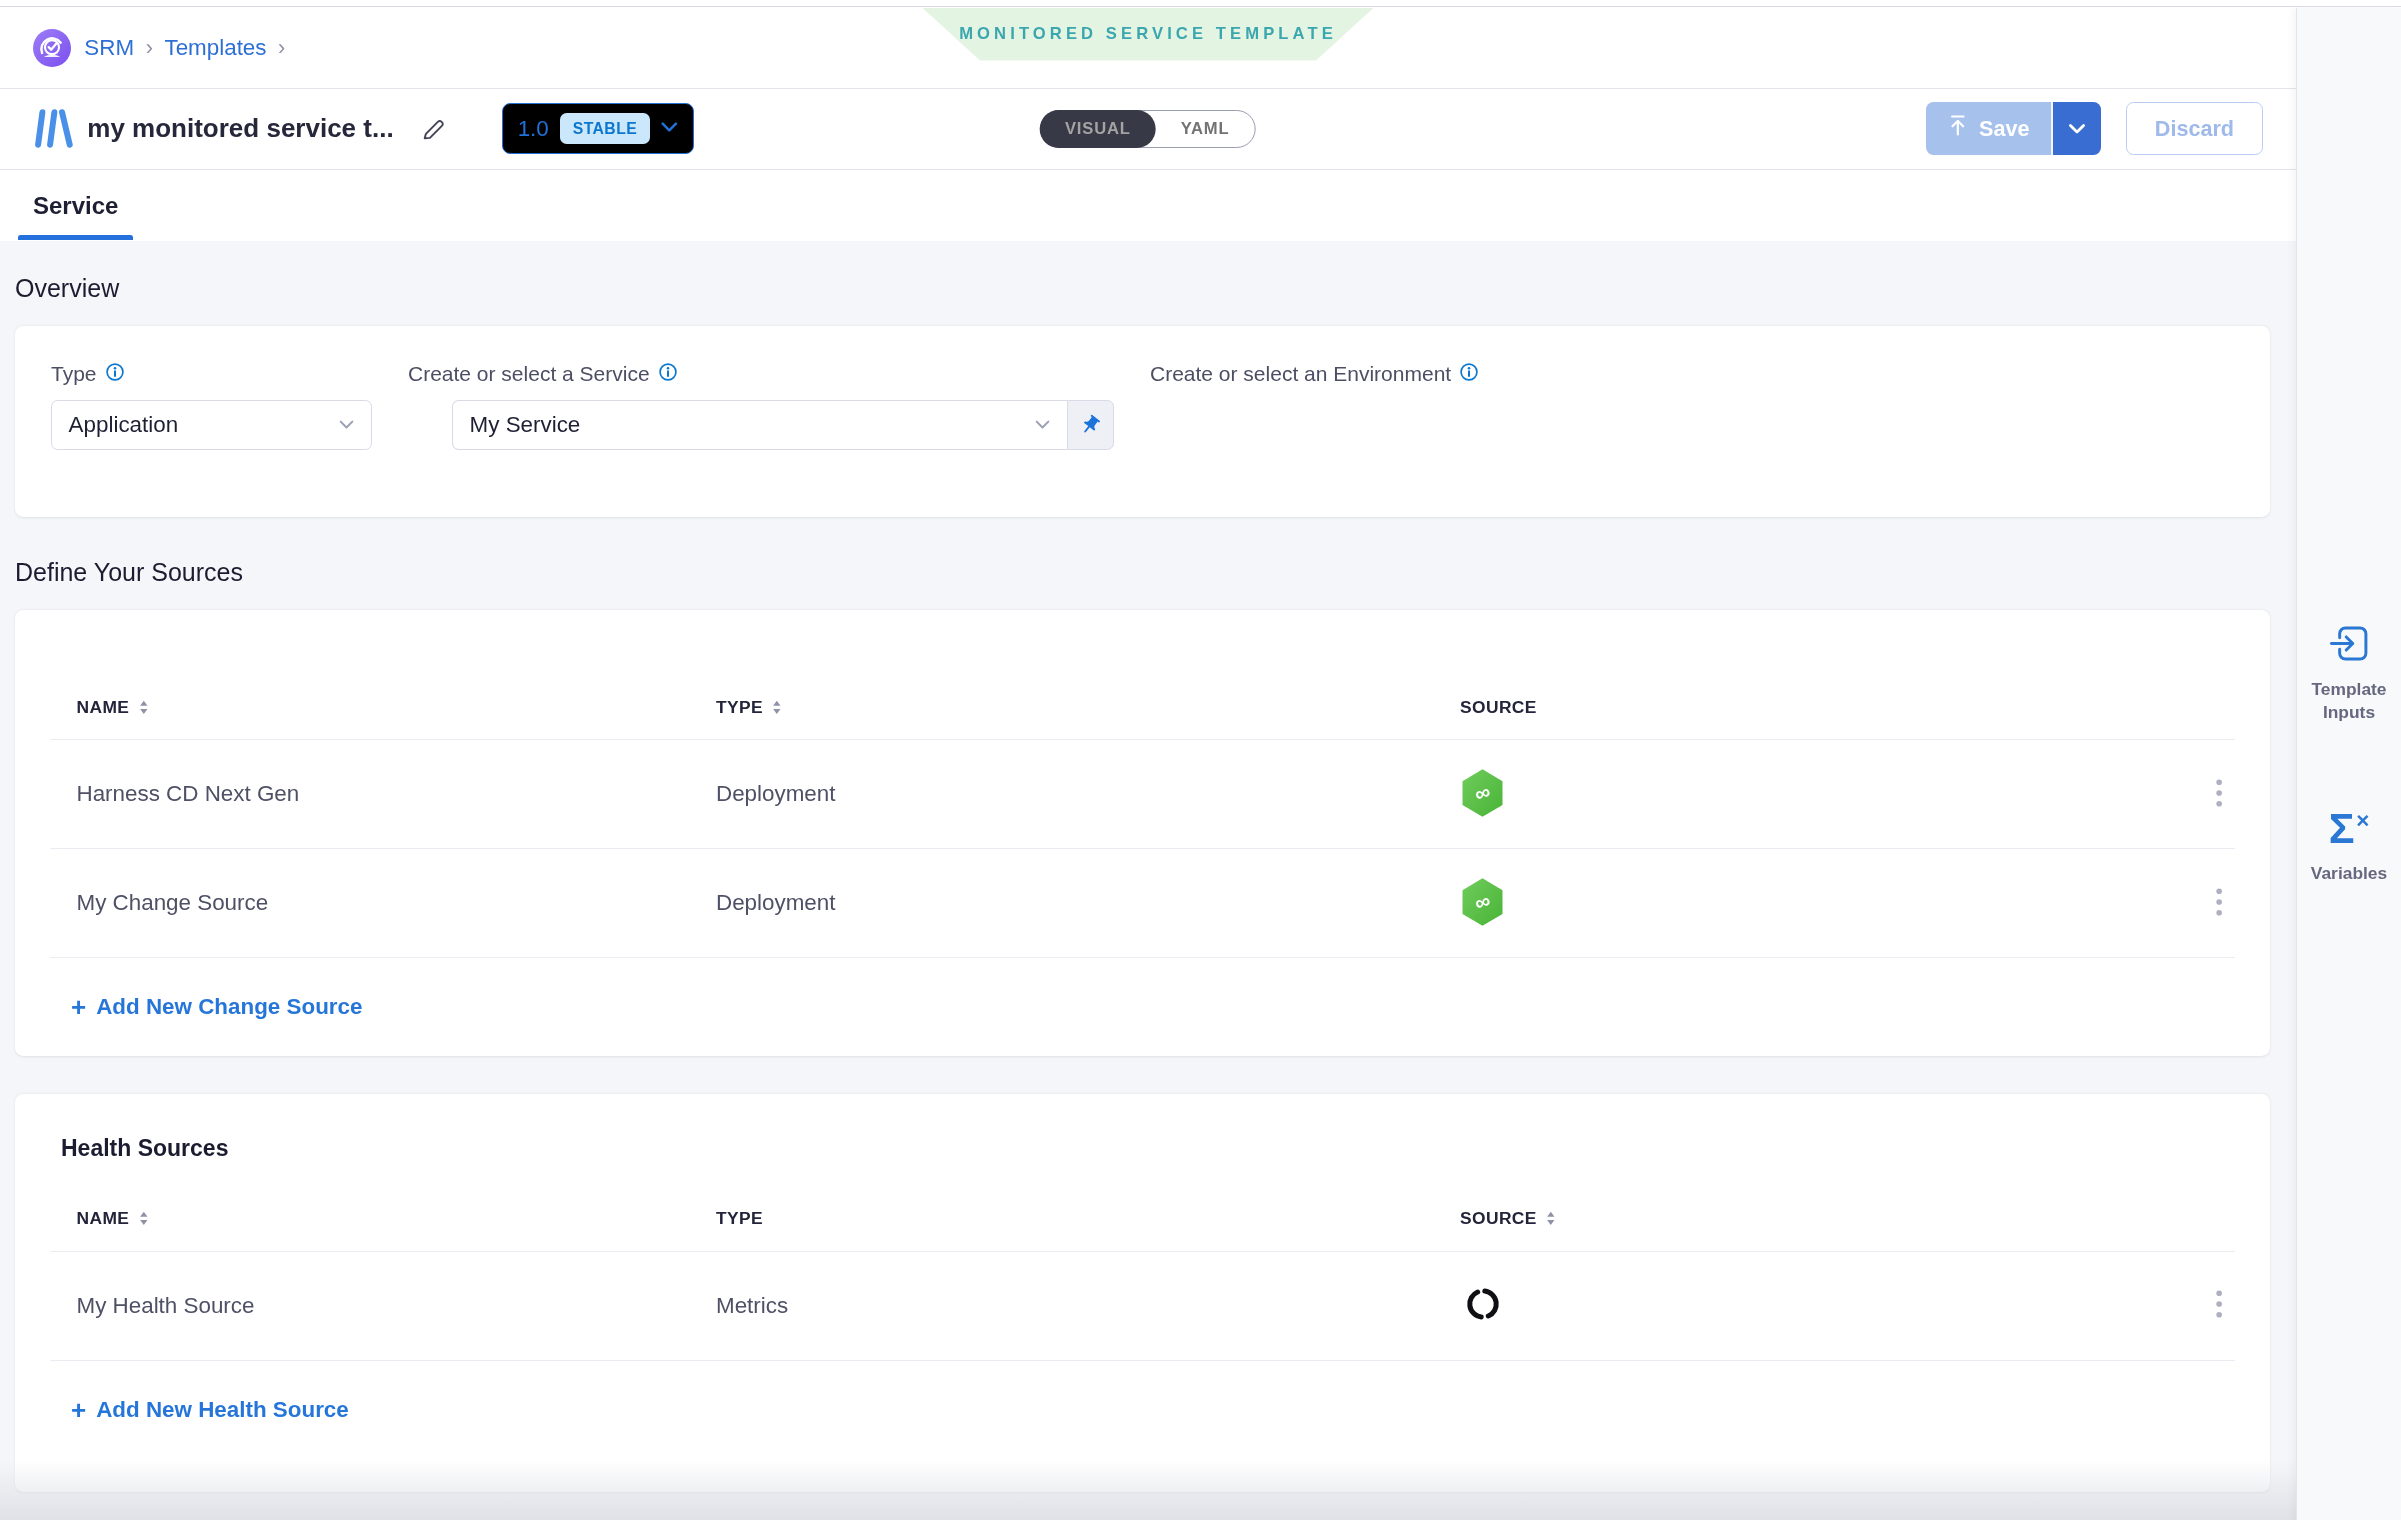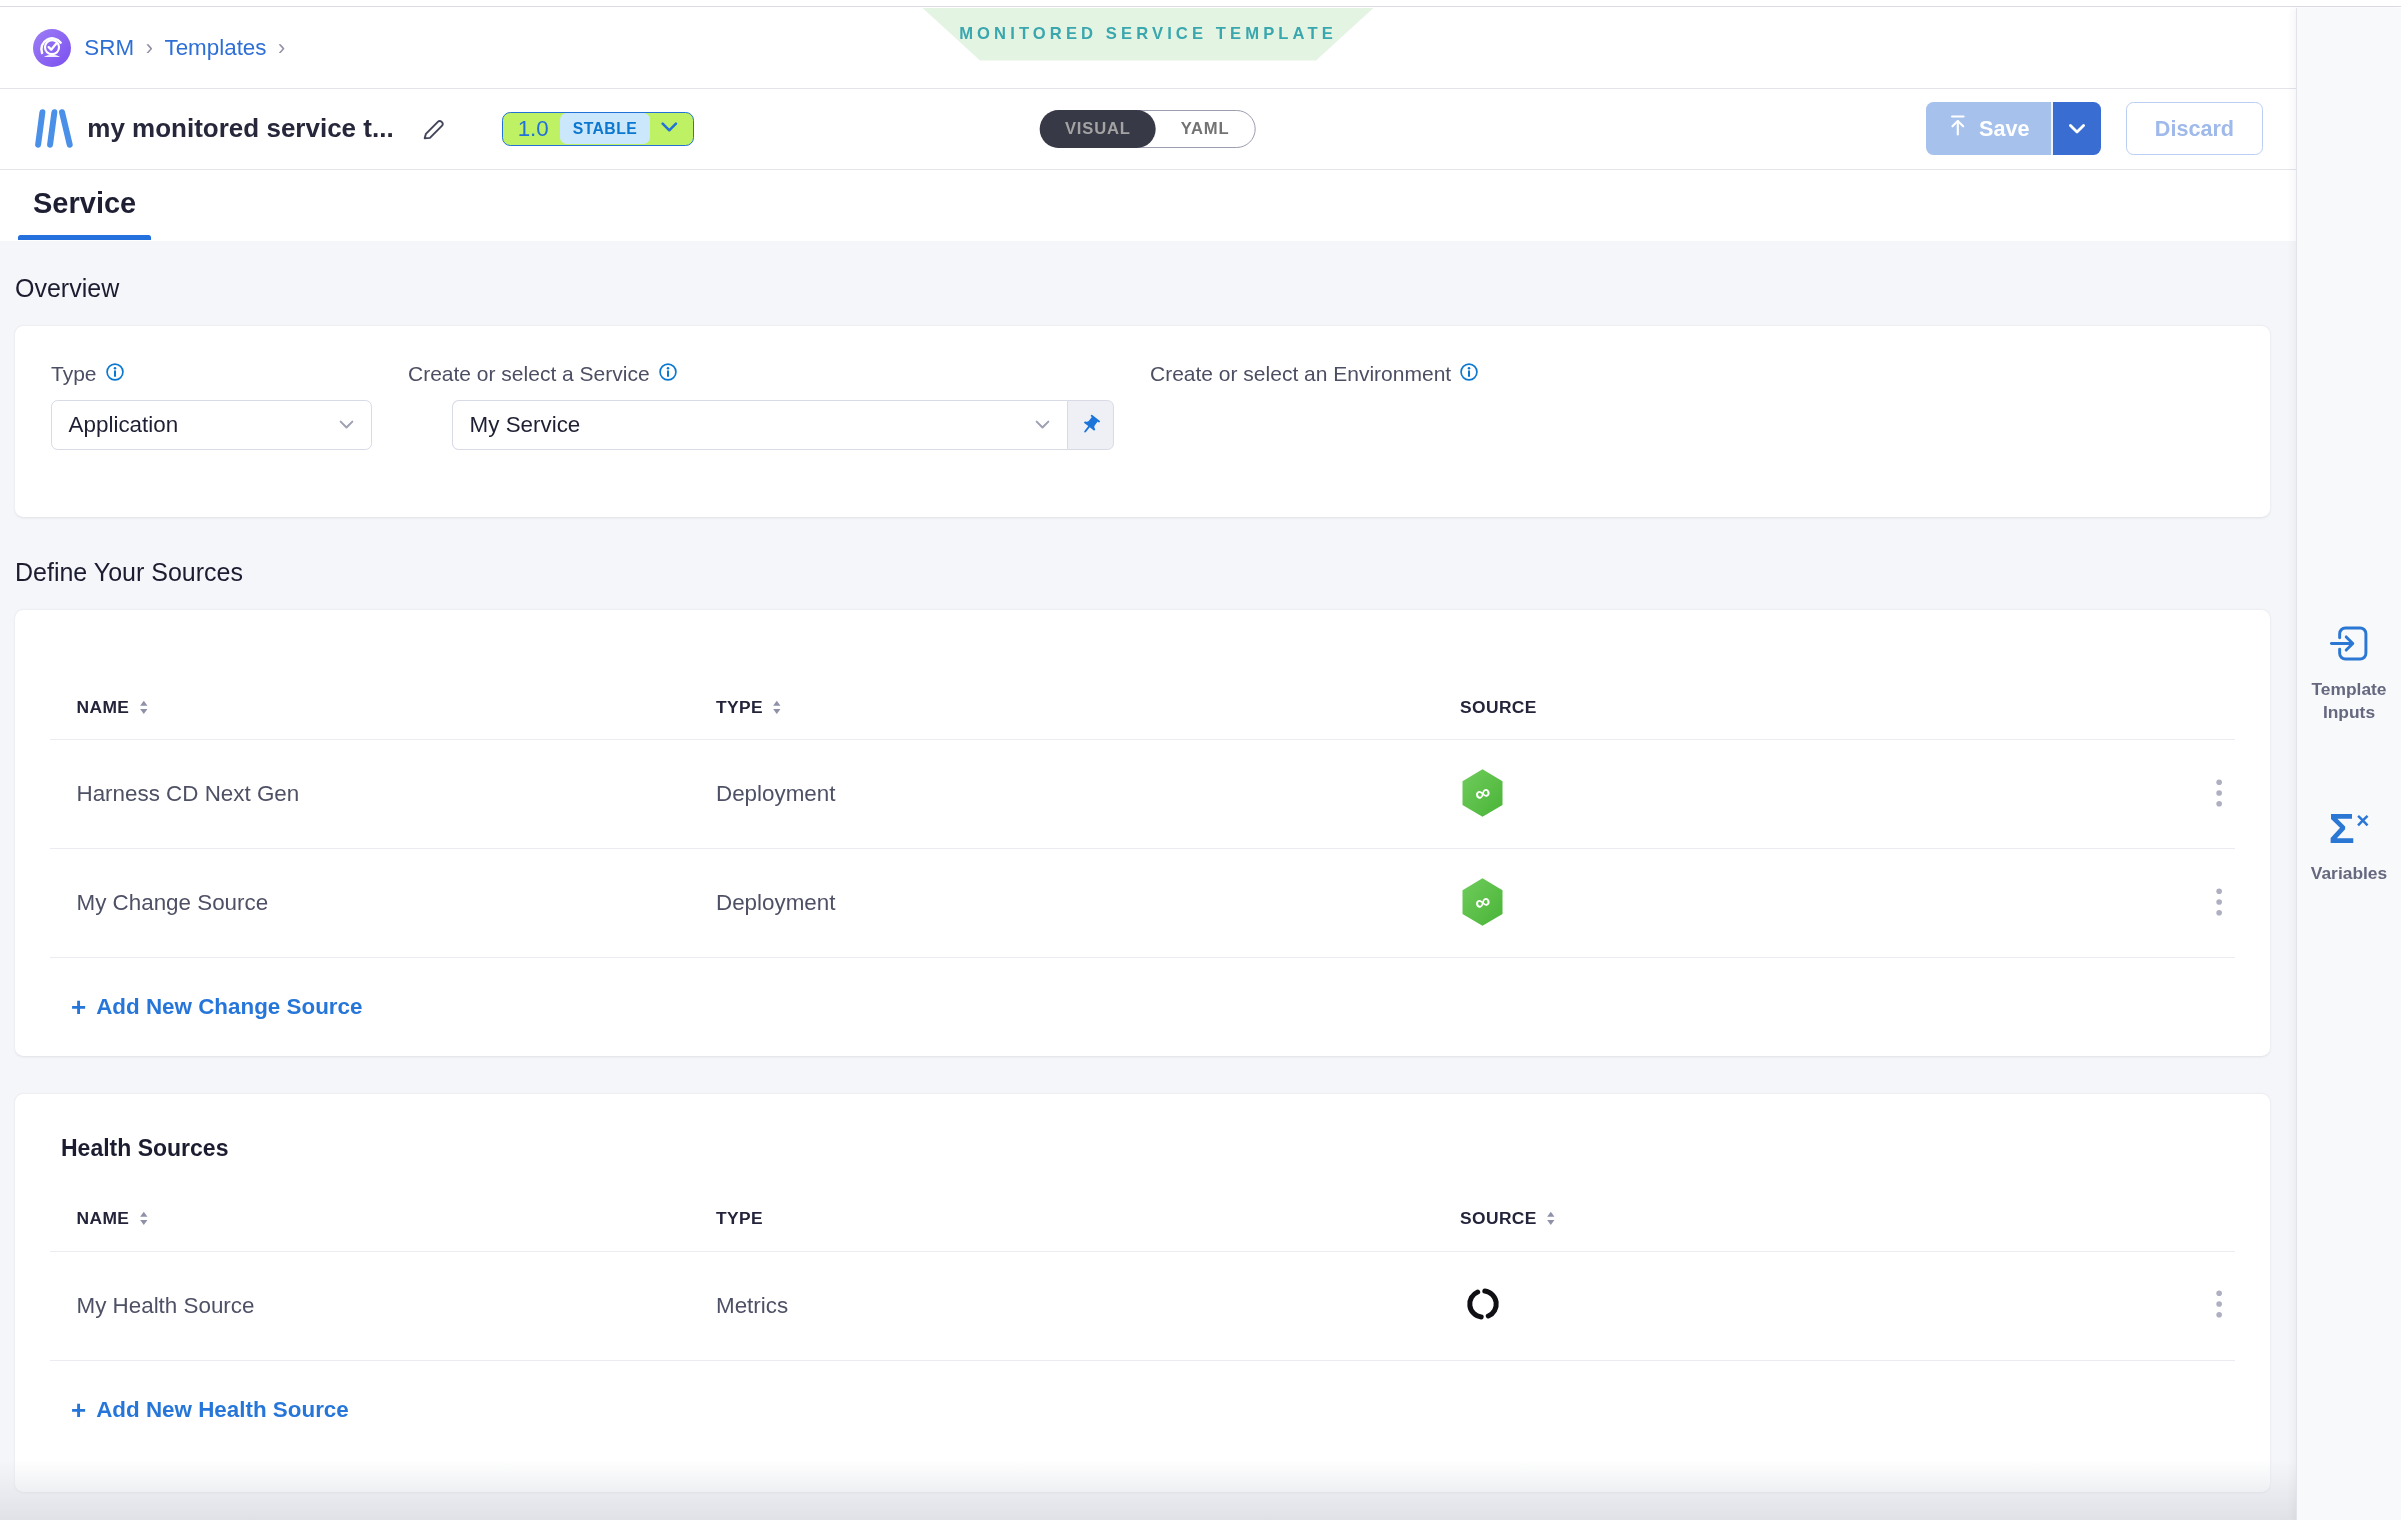--- a/index.html
+++ b/index.html
@@ -34,42 +34,42 @@
     width:452px; height:53px; background:#e4f4e3;
     clip-path:polygon(0 0,100% 0,calc(100% - 58px) 100%,58px 100%);
     display:flex; align-items:center; justify-content:center;
     color:#3aa6ae; font-size:16.6px; font-weight:bold; letter-spacing:4.1px; z-index:5; }
 
   
   .title-row { height:81px; display:flex; align-items:center; padding:0 33px; border-bottom:0.8px solid #e3e4ea; background:#fff; position:relative; }
   .lib-icon { width:41px; height:41px; flex:0 0 auto; }
   .page-title { font-size:26px; font-weight:bold; color:#26273a; margin-left:13.3px; max-width:398px; white-space:nowrap; }
   .pencil-btn { margin-left:25px; cursor:pointer; display:flex; }
-  .version-box { margin-left:55px; display:flex; align-items:center; gap:11.6px; border:1.7px solid #2171d8; border-radius:8.3px; padding:0 15px; height:34px; cursor:pointer; background:#bef264; }
+  .version-box { margin-left:55px; display:flex; align-items:center; gap:11.6px; border:1.7px solid #2171d8; border-radius:8.3px; padding:0 15px; height:51px; cursor:pointer; background:#000000; }
   .version-num { color:#2171d8; font-size:22.4px; }
   .stable-chip { background:#cbe7fb; color:#0c77cf; font-size:15.8px; font-weight:bold; letter-spacing:0.4px; padding:6.6px 12.4px; border-radius:6.6px; }
 
   .mode-toggle { position:absolute; left:50%; top:50%; transform:translate(-50%,-50%);
     display:flex; align-items:center; border:1.7px solid #9b9db0; border-radius:21.6px; height:38px; background:#fff; }
   .mode-seg { font-size:16.6px; font-weight:bold; letter-spacing:0.8px; padding:0 25px; height:38px; display:flex; align-items:center; cursor:pointer; }
   .mode-visual { background:#383946; color:#a3a3a3; border-radius:21.6px; margin:-1.7px 0 -1.7px -1.7px; }
   .mode-yaml { color:#737373; }
 
   .actions { margin-left:auto; display:flex; align-items:center; }
   .save-split { display:flex; height:53px; border-radius:7.5px; overflow:hidden; cursor:pointer; }
   .save-main { background:#a6c1ec; color:#fff; font-size:21.6px; font-weight:bold; display:flex; align-items:center; gap:10px; padding:0 21.6px; }
   .save-sep { width:1.7px; background:#f2f5fc; }
   .save-caret { background:#3a6dd1; width:48px; display:flex; align-items:center; justify-content:center; }
   .discard-btn { margin-left:25px; height:53px; padding:0 28px; background:#fff; border:1.7px solid #bacef4; border-radius:7.5px;
     color:#9fb9ea; font-size:21.6px; font-weight:bold; display:flex; align-items:center; cursor:pointer; }
 
   
   .tab-row { height:70px; background:#fff; display:flex; align-items:flex-end; padding-left:18px; }
   .tab { display:flex; flex-direction:column; align-items:center; cursor:pointer; }
-  .tab-label { font-size:29px; font-weight:bold; color:#1e1f33; padding:0 15px; }
+  .tab-label { font-size:24px; font-weight:bold; color:#1e1f33; padding:0 15px; }
   .tab-underline { margin-top:15px; height:5px; width:100%; background:#2471dd; border-radius:2.5px 2.5px 0 0; }
 
   
   .content { position:absolute; top:233px; left:0; right:0; bottom:0; background:#f5f6f9; overflow:hidden; }
   .section-h { font-size:25px; color:#1b1c30; font-weight:400; margin:33px 0 0 15px; }
 
   .card { background:#fff; border-radius:8.3px; margin:0 26.5px 0 15px; box-shadow:0 0.8px 2.5px rgba(40,41,61,0.10); }
   .overview-card { margin-top:23px; height:191px; padding:36px 0 0 36px; display:flex; gap:36px; }
   .field-label { display:flex; align-items:center; gap:8.3px; font-size:21px; color:#4c4e63; }
   .field-control { margin-top:13.3px; display:flex; }

